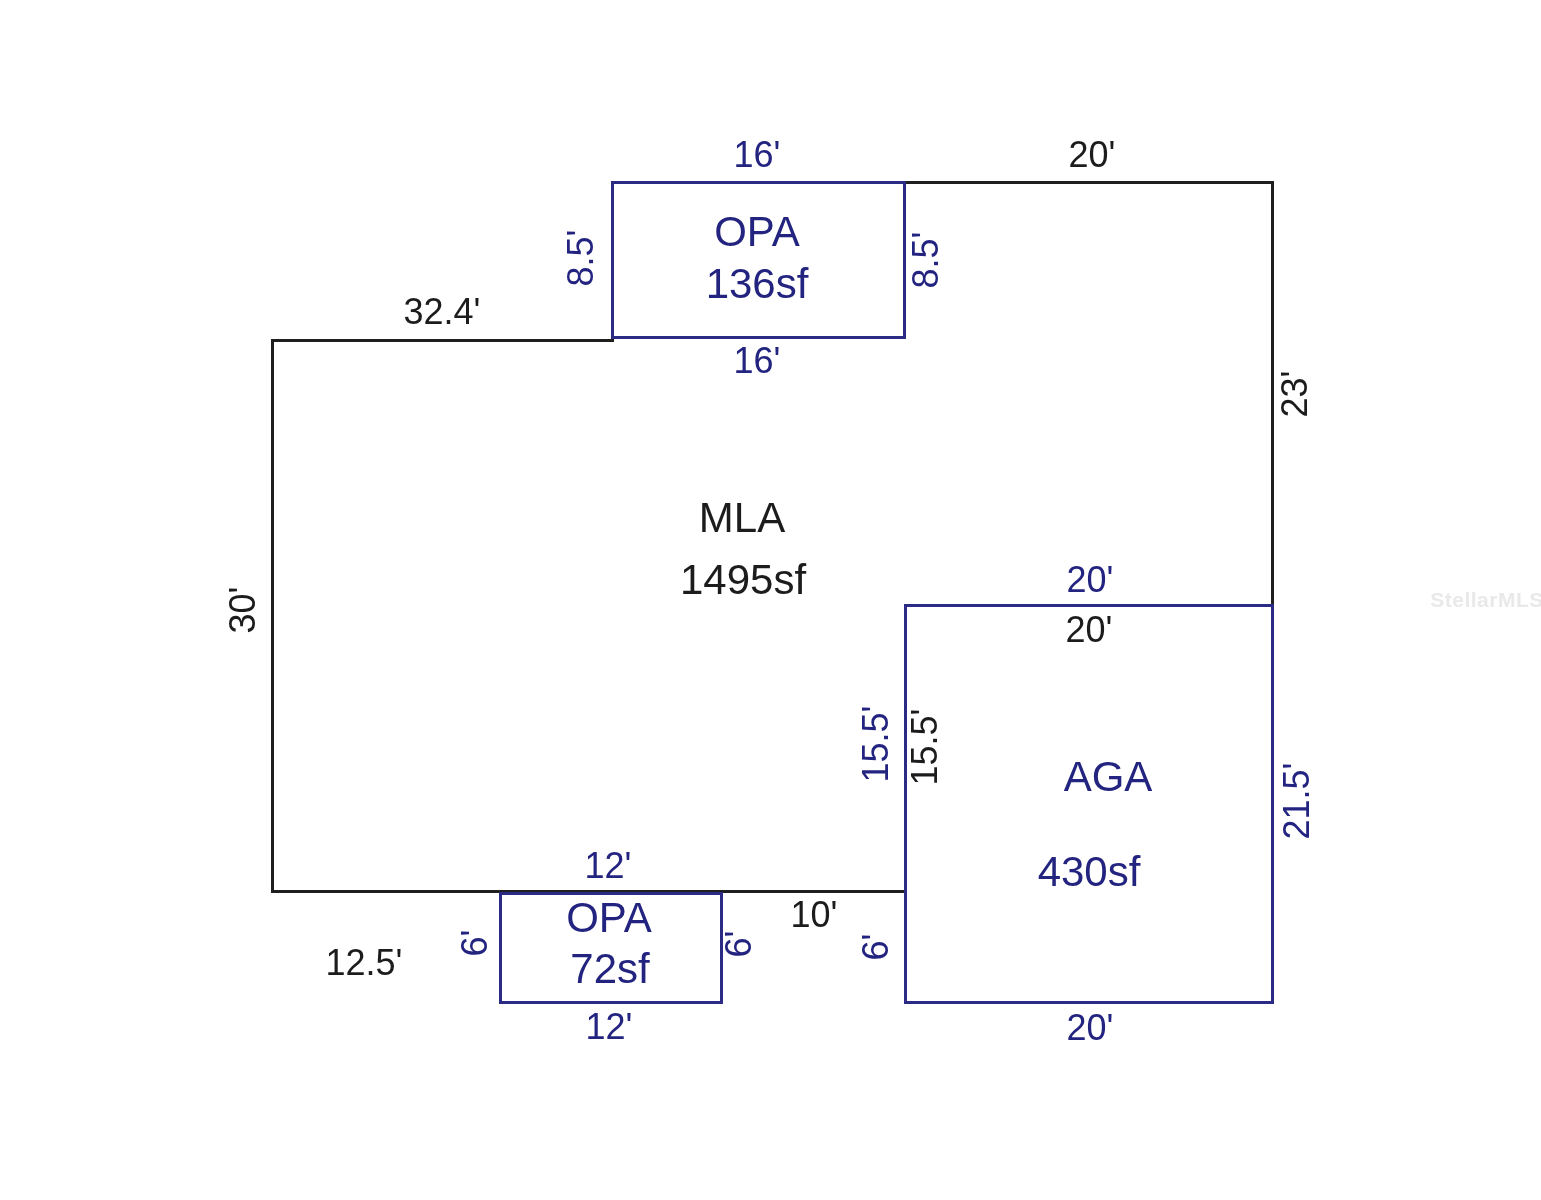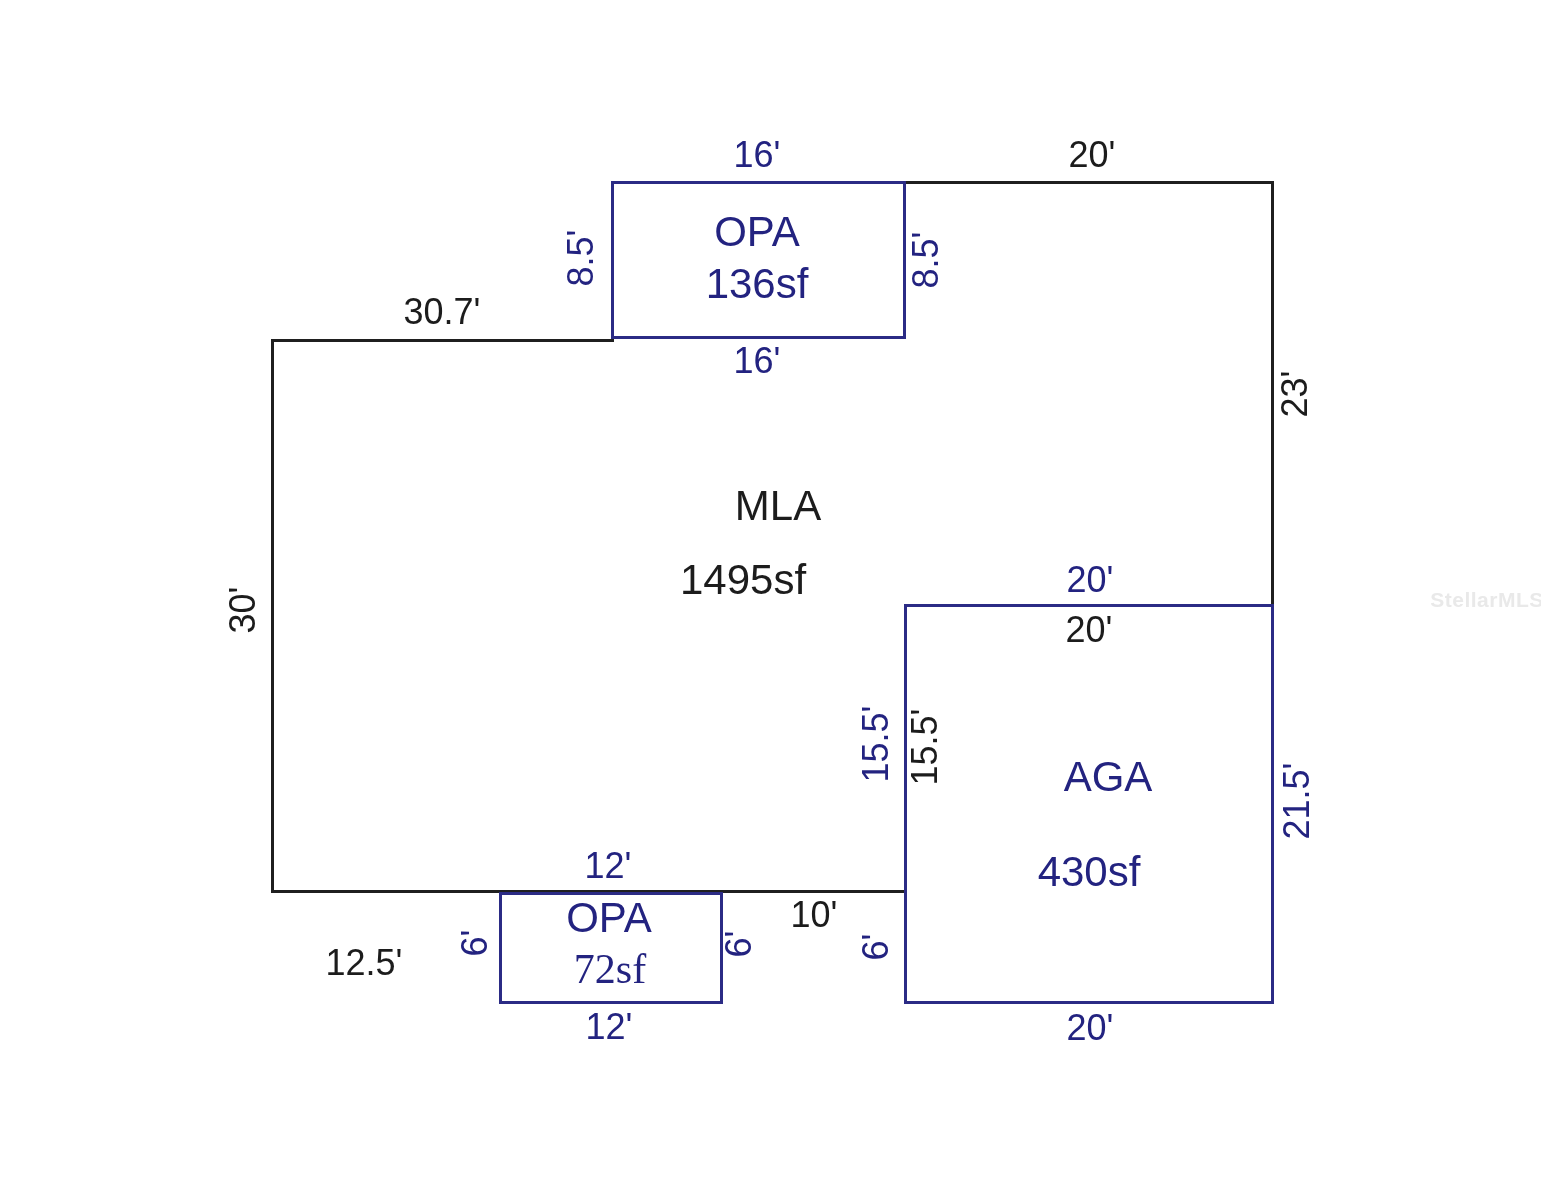--- a/index.html
+++ b/index.html
@@ -37,40 +37,40 @@
   <div class="abox" style="left:499px; top:892px; width:224px; height:112px;"></div>
 
   <span class="lbl navy" style="left:757px; top:155px;">16'</span>
   <span class="lbl navy area-name" style="left:757px; top:232px;">OPA</span>
   <span class="lbl navy area-name" style="left:757px; top:284px;">136sf</span>
   <span class="lbl navy rot" style="left:581px; top:258px;">8.5'</span>
   <span class="lbl navy rot" style="left:926px; top:260px;">8.5'</span>
   <span class="lbl navy" style="left:757px; top:361px;">16'</span>
 
   <span class="lbl" style="left:1092px; top:155px;">20'</span>
-  <span class="lbl" style="left:442px; top:312px;">30.7'</span>
+  <span class="lbl" style="left:442px; top:312px;">32.4'</span>
   <span class="lbl rot" style="left:1295px; top:394px;">23'</span>
   <span class="lbl rot" style="left:243px; top:610px;">30'</span>
-  <span class="lbl area-name" style="left:742px; top:506px;margin-left:36px;">MLA</span>
+  <span class="lbl area-name" style="left:742px; top:518px;">MLA</span>
   <span class="lbl area-name" style="left:743px; top:580px;">1495sf</span>
   <span class="lbl" style="left:1089px; top:630px;">20'</span>
   <span class="lbl rot" style="left:925px; top:747px;">15.5'</span>
   <span class="lbl" style="left:364px; top:915px;margin-top:48px;">12.5'</span>
   <span class="lbl" style="left:814px; top:915px;text-align:center;">10'</span>
 
   <span class="lbl navy" style="left:1090px; top:580px;">20'</span>
   <span class="lbl navy rot" style="left:876px; top:744px;">15.5'</span>
   <span class="lbl navy area-name" style="left:1088px; top:777px;margin-left:20px;">AGA</span>
   <span class="lbl navy area-name" style="left:1089px; top:872px;">430sf</span>
   <span class="lbl navy rot" style="left:1297px; top:801px;">21.5'</span>
   <span class="lbl navy rot" style="left:876px; top:947px;">6'</span>
   <span class="lbl navy" style="left:1090px; top:1028px;">20'</span>
 
   <span class="lbl navy" style="left:608px; top:866px;">12'</span>
   <span class="lbl navy area-name" style="left:609px; top:918px;">OPA</span>
-  <span class="lbl navy area-name" style="left:610px; top:969px;font-family:Liberation Serif, serif;">72sf</span>
+  <span class="lbl navy area-name" style="left:610px; top:969px;">72sf</span>
   <span class="lbl navy rot" style="left:475px; top:943px;">6'</span>
   <span class="lbl navy rot" style="left:739px; top:944px;">6'</span>
   <span class="lbl navy" style="left:609px; top:1027px;">12'</span>
 
   <span class="watermark" style="left:1487px; top:600px;">StellarMLS</span>
 
 </div>
 
 </body></html>

